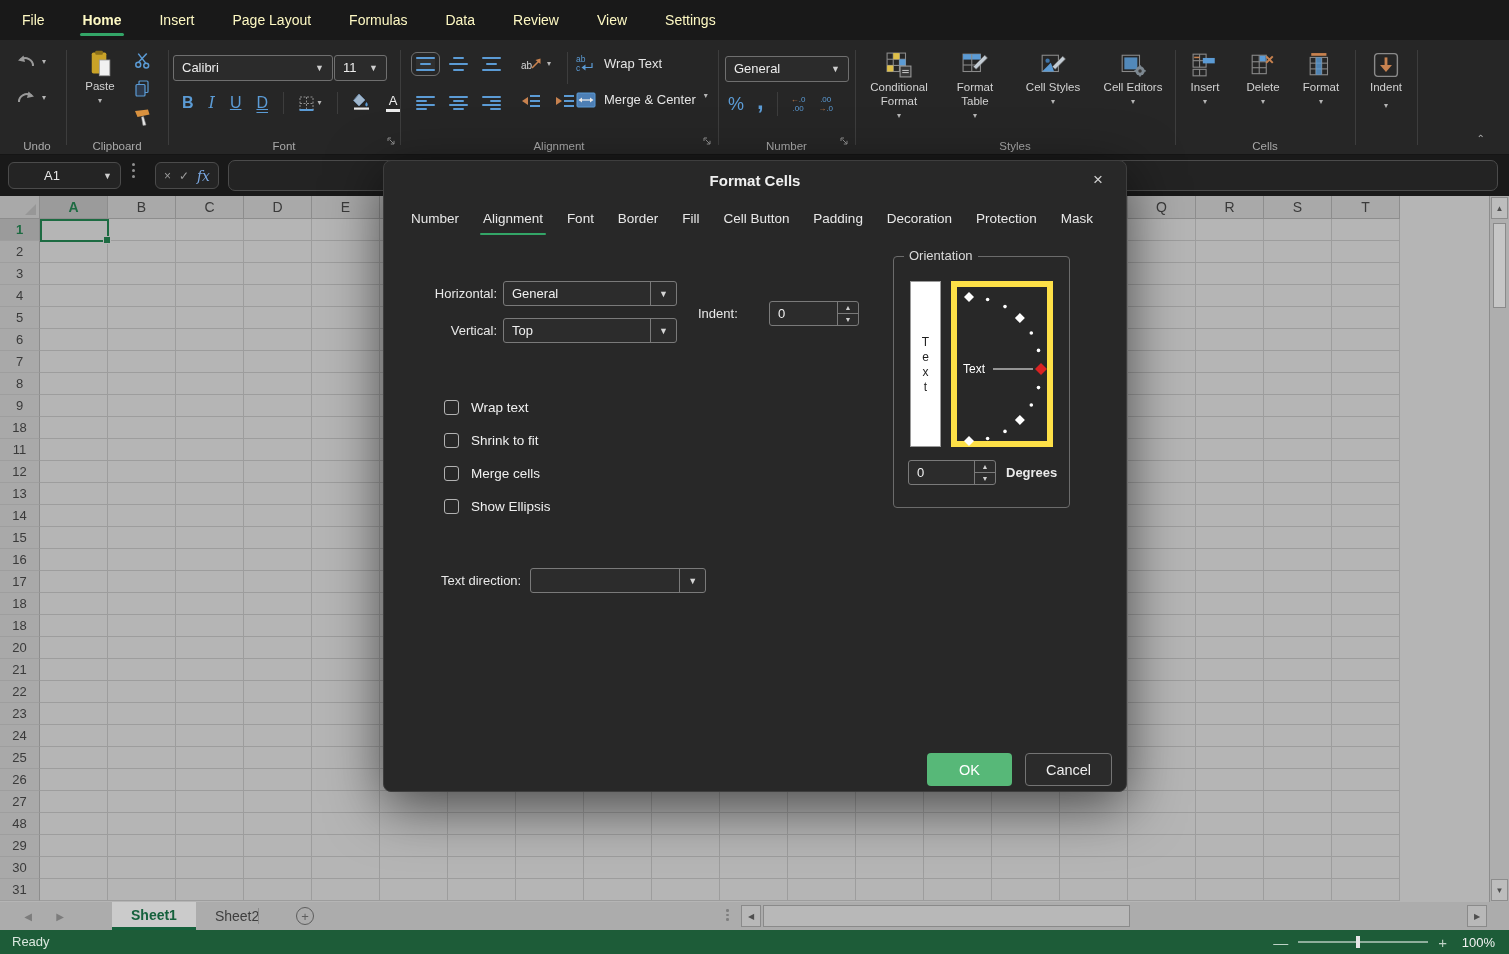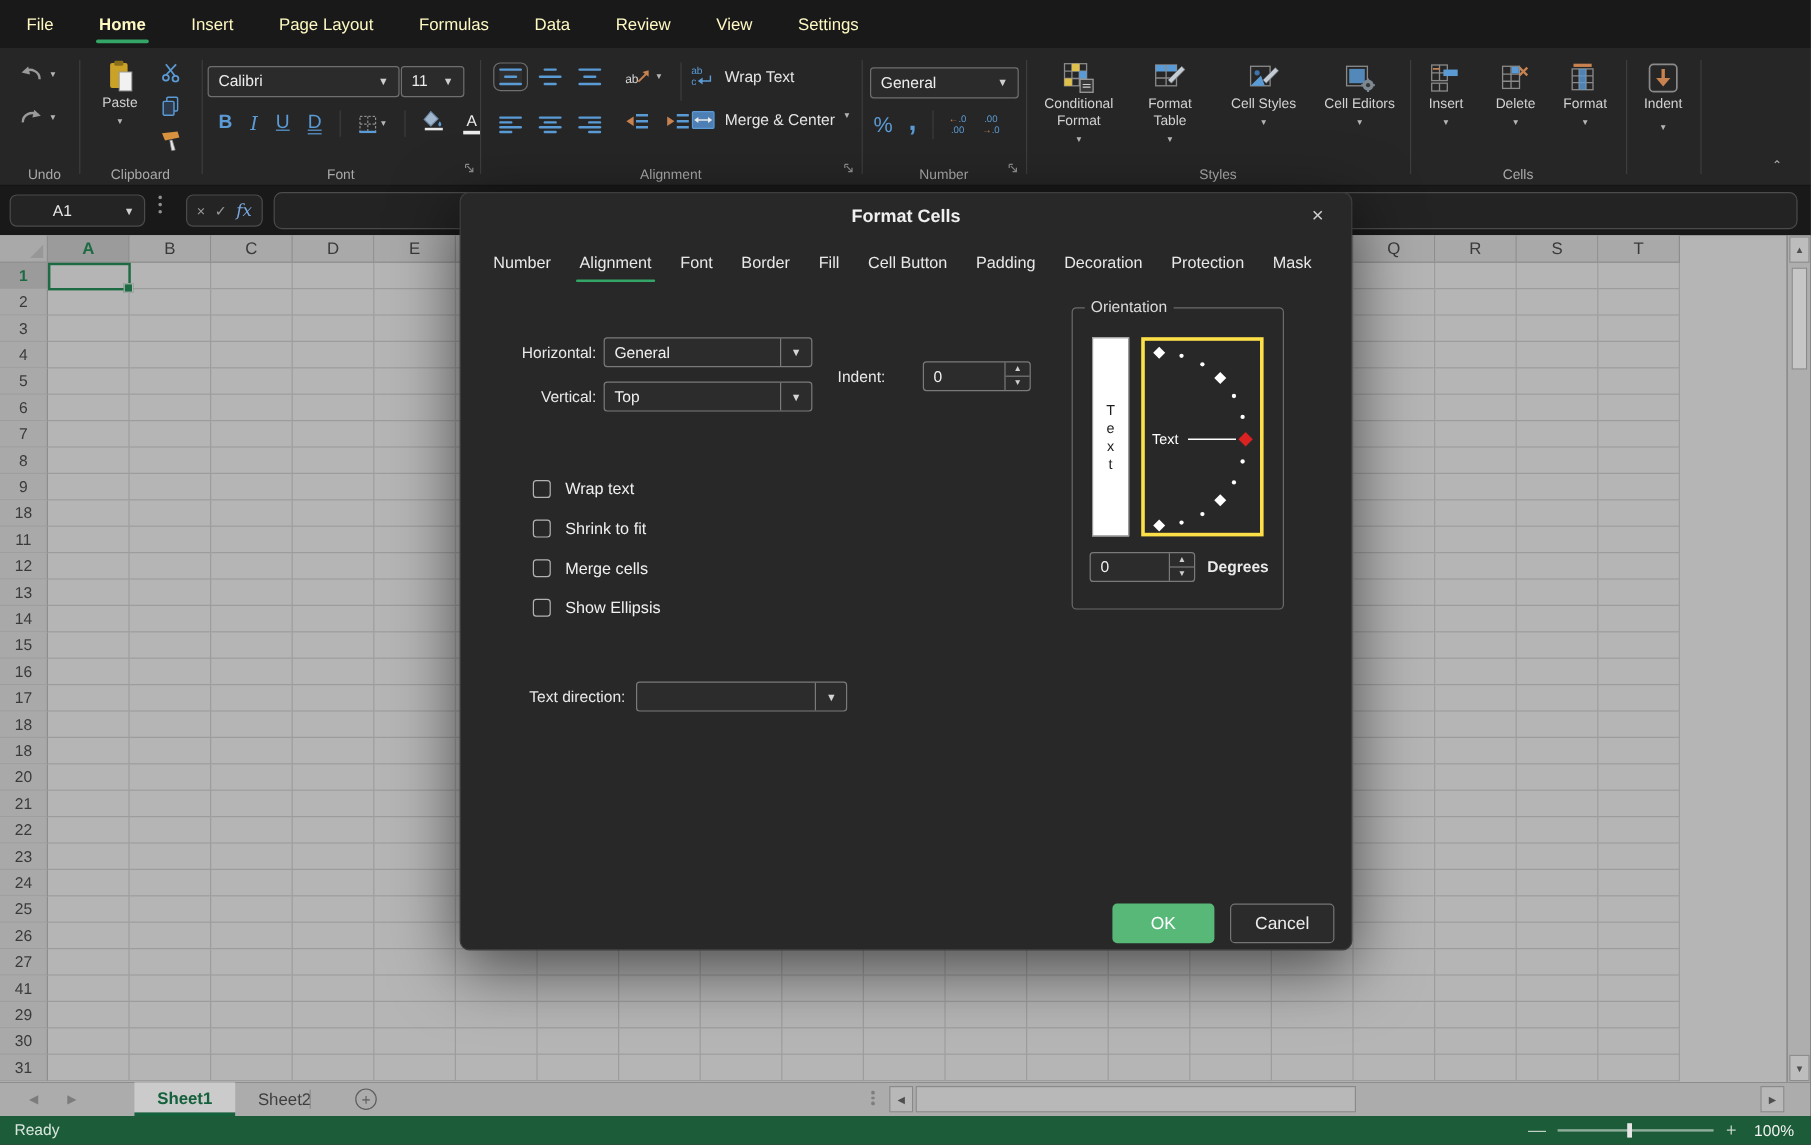--- a/index.html
+++ b/index.html
@@ -100,21 +100,21 @@
   .spin .sbtns span{flex:1;display:flex;align-items:center;justify-content:center;font-size:7px;color:#cfcfcf;}
   .spin .sbtns span:first-child{border-bottom:1px solid #7a7a7a;}
   .cbs{position:absolute;left:33px;top:144px;display:flex;flex-direction:column;gap:12px;}
   .cbrow{display:flex;align-items:center;gap:12px;height:21px;}
   .cb{width:15px;height:15px;border:1.6px solid #b2b2b2;border-radius:3px;background:transparent;flex:none;}
   .cblabel{font-size:13.5px;color:#f0f0f0;}
   .orient{position:absolute;left:509px;top:95px;width:177px;height:252px;border:1px solid #6b6b6b;border-radius:4px;}
   .olegend{position:absolute;top:-9px;left:10px;background:#282828;padding:0 5px;font-size:13px;color:#dadada;}
   .vtext{position:absolute;left:16px;top:24px;width:31px;height:166px;background:#ffffff;border:1px solid #9a9a9a;display:flex;flex-direction:column;align-items:center;justify-content:center;gap:3px;}
   .vtext span{color:#1e1e1e;font-size:12px;line-height:1;}
-  .gaugebox{position:absolute;left:57px;top:24px;width:102px;height:166px;border:3px solid #fde047;}
+  .gaugebox{position:absolute;left:57px;top:24px;width:102px;height:166px;border:6px solid #fde047;}
   .degspin{position:absolute;left:14px;top:203px;width:88px;}
   .deglabel{position:absolute;left:112px;top:208px;font-size:13px;font-weight:600;color:#eaeaea;}
   .okbtn{position:absolute;left:543px;top:592px;width:85px;height:33px;background:var(--ok-green,#57b878);border:none;border-radius:4px;color:#fff;font-size:14.5px;display:flex;align-items:center;justify-content:center;}
   .cancelbtn{position:absolute;left:641px;top:592px;width:87px;height:33px;background:#2b2b2b;border:1px solid #747474;border-radius:4px;color:#ededed;font-size:14.5px;display:flex;align-items:center;justify-content:center;}
   .chev{position:absolute;right:24px;bottom:10px;color:#b0b0b0;font-size:10px;}
 </style>
 </head>
 <body>
 
 <div class="menubar">
@@ -1121,21 +1121,21 @@
       <div class="gcell"></div>
       <div class="gcell"></div>
       <div class="gcell"></div>
       <div class="gcell"></div>
       <div class="gcell"></div>
       <div class="gcell"></div>
       <div class="gcell"></div>
       <div class="gcell"></div>
     </div>
     <div class="grow">
-      <div class="grhead">41</div>
+      <div class="grhead">48</div>
       <div class="gcell"></div>
       <div class="gcell"></div>
       <div class="gcell"></div>
       <div class="gcell"></div>
       <div class="gcell"></div>
       <div class="gcell"></div>
       <div class="gcell"></div>
       <div class="gcell"></div>
       <div class="gcell"></div>
       <div class="gcell"></div>

